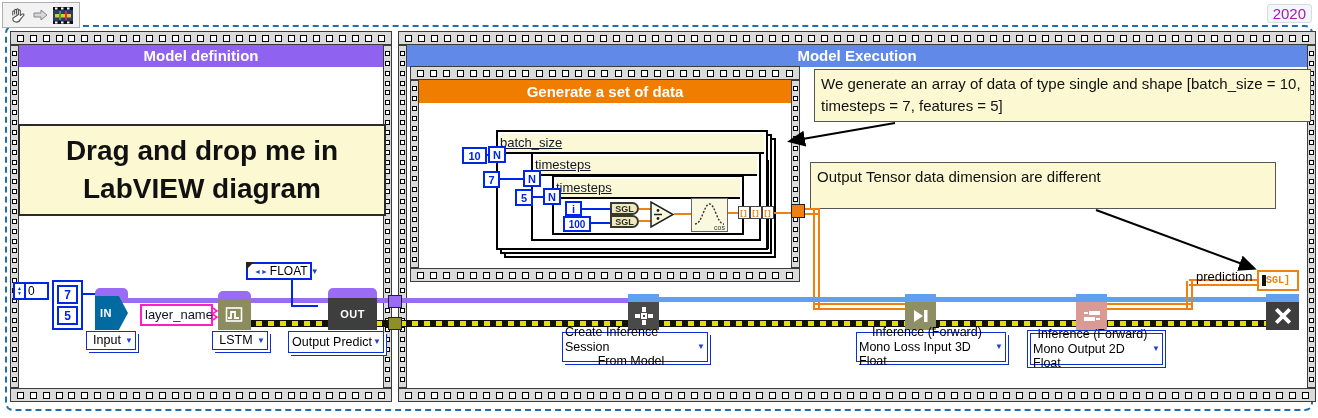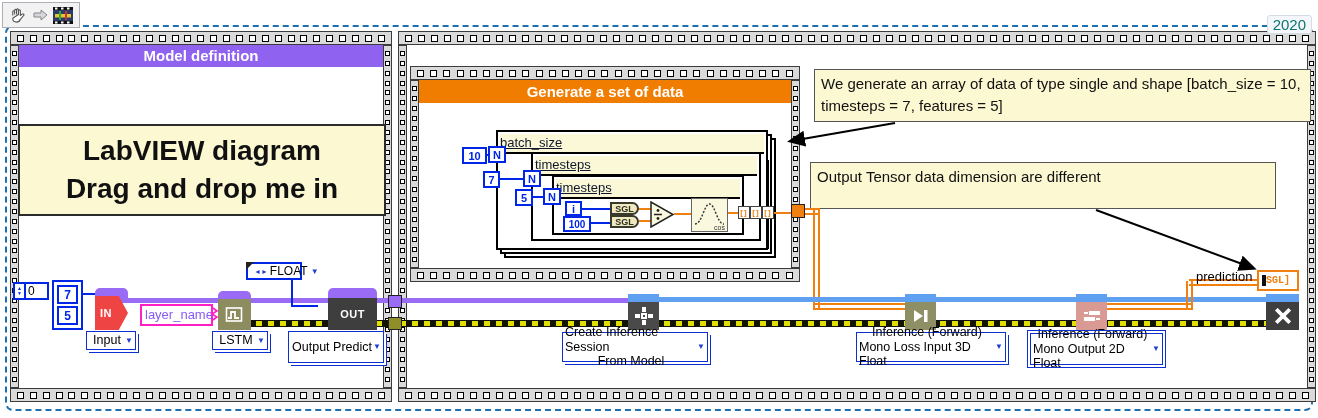--- a/index.html
+++ b/index.html
@@ -61,22 +61,22 @@
   .ntext{color:#fff;font-weight:bold;font-size:11px;letter-spacing:.5px;}
 
   .sgl{background:#EFE9C2;border:2px solid #3A3A2A;border-radius:0 7px 7px 0;color:#2e2e1e;
        font-size:9px;font-weight:800;display:flex;align-items:center;justify-content:center;}
 
   .looptunnel{background:#fff;border:1px solid #444;color:#F08010;font-size:8px;font-weight:bold;
               display:flex;align-items:center;justify-content:center;letter-spacing:1px;}
 
   #toolbar{left:2px;top:2px;width:78px;height:26px;background:#F2F2F2;border:1px solid #AeaEB6;
            display:flex;align-items:center;justify-content:space-evenly;}
-  #version{right:6px;top:4px;font-size:15px;color:#0f766e;background:#F3F6FA;border:1px solid #D5DCE4;
-           border-radius:3px;padding:0 5px;margin-top:11px;}
+  #version{right:6px;top:4px;font-size:15px;color:#a21caf;background:#F3F6FA;border:1px solid #D5DCE4;
+           border-radius:3px;padding:0 5px;}
 
   .spin{display:flex;flex-direction:column;justify-content:center;border-right:2px solid #0026E8;
         height:100%;width:9px;color:#0026E8;font-size:5px;line-height:5px;text-align:center;}
 
   svg{display:block;}
 </style>
 </head>
 <body>
 
 <div id="canvas">
@@ -428,25 +428,26 @@
       <i></i>
       <i></i>
       <i></i>
       <i></i>
       <i></i>
       <i></i>
       <i></i>
       <i></i>
       <i></i>
     </div>
+  <div class="abs frame-head" style="left:407px;top:45px;width:900px;height:22px;background:#6189E8"><span>Model Execution</span></div>
 
   <div class="abs note" style="left:18px;top:124px;width:368px;height:92px;padding-top:6px">
     <div style="font-size:28px;font-weight:bold;line-height:1.35">
+      <div>Drag and drop me in</div>
       <div>LabVIEW diagram</div>
-      <div>Drag and drop me in</div>
     </div>
   </div>
 
   <div class="abs film" data-dir="h" style="left:410px;top:66px;width:390px;height:14px">
       <i></i>
       <i></i>
       <i></i>
       <i></i>
       <i></i>
       <i></i>
@@ -674,59 +675,59 @@
     <div class="abs bluebox" style="left:3px;top:3px;width:21px;height:19px;font-size:12px">
         <span>7</span>
       </div>
     <div class="abs bluebox" style="left:3px;top:24px;width:21px;height:19px;font-size:12px">
         <span>5</span>
       </div>
   </div>
 
   <div class="abs nodeicon" style="left:95px;top:288px;width:33px;height:42px">
     <div class="cap" style="height:13px"></div>
-    <div class="nbody" style="height:34px;background:#ef4444;clip-path:polygon(0 0,72% 0,100% 50%,72% 100%,0 100%);justify-content:flex-start;padding-left:5px">
+    <div class="nbody" style="height:34px;background:#0369a1;clip-path:polygon(0 0,72% 0,100% 50%,72% 100%,0 100%);justify-content:flex-start;padding-left:5px">
         <span class="ntext">IN</span>
       </div>
   </div>
   <div class="abs ring" style="left:86px;top:331px;width:50px;height:19px">
     <span>Input</span>
       <span class="caret">▼</span>
   </div>
 
-  <div class="abs" style="left:140px;top:304px;width:73px;height:22px;border:2px solid #FF1FC4;background:#fff;font-size:13px;line-height:18px;padding-left:3px;color:#8b5cf6"><span>layer_name</span></div>
+  <div class="abs" style="left:140px;top:304px;width:73px;height:22px;border:2px solid #FF1FC4;background:#fff;font-size:13px;line-height:18px;padding-left:3px;color:#0f172a"><span>layer_name</span></div>
 
   <div class="abs nodeicon" style="left:218px;top:291px;width:33px;height:39px">
     <div class="cap" style="height:12px"></div>
     <div class="nbody" style="height:31px;background:#8C8C5E">
       <svg width="19" height="17" viewBox="0 0 19 17">
         <rect x="1.5" y="2" width="15" height="13" fill="none" stroke="#fff" stroke-width="1.6"></rect>
         <path d="M3,12 h3 v-6 h4 v6 h4" fill="none" stroke="#fff" stroke-width="1.8"></path>
       </svg>
     </div>
   </div>
   <div class="abs ring" style="left:212px;top:331px;width:56px;height:19px">
     <span>LSTM</span>
       <span class="caret">▼</span>
   </div>
 
-  <div class="abs" style="left:246px;top:262px;width:56px;height:18px;border:2px solid #0026E8;background:#fff;display:flex;align-items:center">
+  <div class="abs" style="left:246px;top:262px;width:66px;height:18px;border:2px solid #0026E8;background:#fff;display:flex;align-items:center">
     <div style="position:absolute;left:-2px;top:-2px;width:0;height:0;border-left:8px solid #222;border-bottom:8px solid transparent"></div>
     <span style="font-size:7px;color:#1F3FD0;margin-left:6px">◄►</span>
     <span style="font-size:12px;color:#000;margin-left:2px">FLOAT</span>
     <span style="font-size:8px;color:#1F3FD0;margin-left:3px">▼</span>
   </div>
 
   <div class="abs nodeicon" style="left:328px;top:288px;width:49px;height:42px">
     <div class="cap" style="height:14px"></div>
     <div class="nbody" style="height:32px;background:#3E3E3E">
         <span class="ntext">OUT</span>
       </div>
   </div>
-  <div class="abs ring" style="left:288px;top:331px;width:96px;height:32px">
+  <div class="abs ring" style="left:288px;top:331px;width:96px;height:22px">
     <span>Output Predict</span>
       <span class="caret">▼</span>
   </div>
 
   <div class="abs nodeicon" style="left:628px;top:294px;width:31px;height:36px">
     <div class="band"></div>
     <div class="nbody" style="height:28px;background:#4A4A4A">
       <svg width="20" height="20" viewBox="0 0 20 20">
         <g fill="#fff">
           <rect x="8" y="1" width="4" height="5"></rect>

